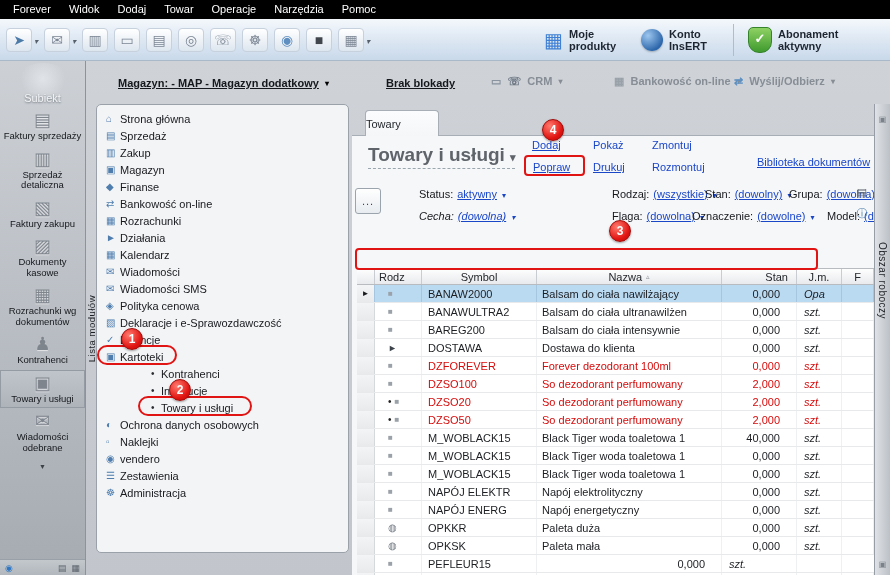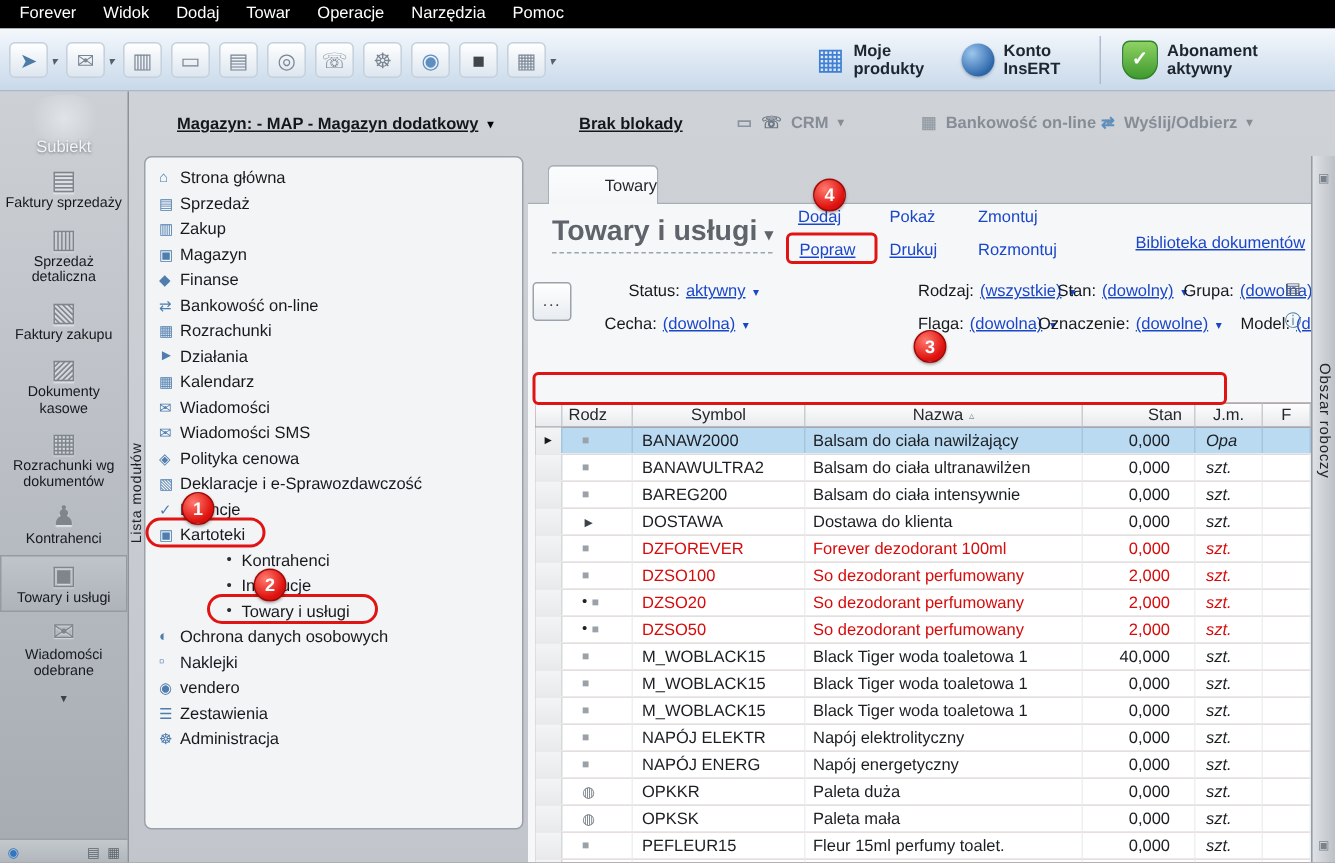--- a/index.html
+++ b/index.html
@@ -87,21 +87,21 @@
   .nav-ico { font-style:normal; width:14px; flex:none; font-size:10px; color:#4e7dae; }
   .nav-item.child .nav-ico { width:10px; color:#2b2e33; }
   .nav-label { font-size:11px; color:#17191d; }
 
   .vtab-left { position:absolute; left:85px; top:286px; width:12px; height:86px; display:flex; align-items:center; justify-content:center; z-index:3; }
   .vtab-left .vtext { writing-mode:vertical-rl; transform:rotate(180deg); font-size:9.5px; color:#1c1f24; letter-spacing:.5px; white-space:nowrap; }
 
   
   .work-tab { position:absolute; left:279px; top:49px; width:74px; height:26px; z-index:2;
     background:linear-gradient(#fbfcfd,#f4f6f8); border:1px solid #a8aeb6; border-bottom:none; border-radius:4px 4px 0 0;
-    display:flex; align-items:center; justify-content:flex-end; font-size:11px; color:#24272c; cursor:pointer; }
+    display:flex; align-items:center; justify-content:flex-start; font-size:11px; color:#24272c; cursor:pointer; }
   .content { position:absolute; left:266px; top:74px; width:522px; height:440px; background:#f6f7f9; border-top:1px solid #a8aeb6; overflow:hidden; z-index:1; }
 
   .page-title { position:absolute; left:16px; top:8px; font-size:19px; font-weight:bold; color:#5f646b;
     border-bottom:1px dashed #9aa6ae; padding-bottom:2px; cursor:pointer; white-space:nowrap; }
   .title-caret::before { content:"▾"; font-size:11px; margin-left:5px; font-style:normal; }
 
   .act { position:absolute; font-size:11px; color:#1a46c8; white-space:nowrap; cursor:pointer; }
   .act.u { text-decoration:underline; }
   .a-dodaj    { left:180px; top:3px; }
   .a-popraw   { left:181px; top:25px; }
@@ -115,21 +115,21 @@
     background:linear-gradient(#fff,#e8ecf0); border:1px solid #9ba3ac; border-radius:3px;
     font-size:11px; color:#444; display:flex; align-items:center; justify-content:center; letter-spacing:1px; }
   .frow { position:absolute; left:0; width:100%; height:16px;margin-left:37px; }
   .frow1 { top:52px; } .frow2 { top:74px; }
   .f-item { position:absolute; white-space:nowrap; font-size:11px; cursor:pointer; }
   .f-label { color:#16181c; }
   .f-value { color:#1a46c8; text-decoration:underline; margin-left:4px; }
   .f-caret::after { content:"▾"; font-size:8px; color:#1a46c8; margin-left:2px; }
   .frow1 .f-item:nth-of-type(1){ left:30px; }  .frow1 .f-item:nth-of-type(2){ left:223px; }
   .frow1 .f-item:nth-of-type(3){ left:316px; } .frow1 .f-item:nth-of-type(4){ left:400px; }
-  .frow2 .f-item:nth-of-type(1){ left:14px; }  .frow2 .f-item:nth-of-type(2){ left:223px; }
+  .frow2 .f-item:nth-of-type(1){ left:30px;font-style:italic; }  .frow2 .f-item:nth-of-type(2){ left:223px; }
   .frow2 .f-item:nth-of-type(3){ left:303px; } .frow2 .f-item:nth-of-type(4){ left:438px; }
   .f-icons { position:absolute; left:500px; top:50px; width:20px; }
   .fi { display:block; margin-bottom:7px; font-style:normal; color:#5b636c; font-size:11px; text-align:center; cursor:pointer; }
   .fi.list::before { content:"▤"; }
   .fi.info::before { content:"ⓘ"; color:#4a7ba6; }
 
   
   .table { position:absolute; left:5px; top:98px; width:517px; background:#7f1d1d;margin-top:34px; }
   .thead, .trow { display:grid; grid-template-columns:18px 47px 115px 185px 75px 45px 1fr; }
   .thead { height:17px; background:linear-gradient(#fefefe,#e8eaed); border-top:1px solid #b8bcc1; border-bottom:1px solid #b8bcc1; cursor:pointer; }
@@ -722,21 +722,20 @@
               <span class="td jm" data-name="cell-jm">szt.</span>
               <span class="td f" data-name="cell-f"></span>
             </div>
 
             <div class="trow" data-name="table-row">
               <span class="td gutter" data-name="row-gutter"></span>
               <span class="td rodz" data-name="cell-rodz">
                 <i class="type-ico" data-name="item-icon">■</i>
               </span>
               <span class="td symbol" data-name="cell-symbol">PEFLEUR15</span>
-              <span class="td nazwa" data-name="cell-nazwa">Fleur 15ml perfumy toalet.</span>
               <span class="td stan" data-name="cell-stan">0,000</span>
               <span class="td jm" data-name="cell-jm">szt.</span>
               <span class="td f" data-name="cell-f"></span>
             </div>
 
             <div class="trow" data-name="table-row">
               <span class="td gutter" data-name="row-gutter"></span>
               <span class="td rodz" data-name="cell-rodz">
                 <i class="type-ico" data-name="item-icon">■</i>
               </span>

